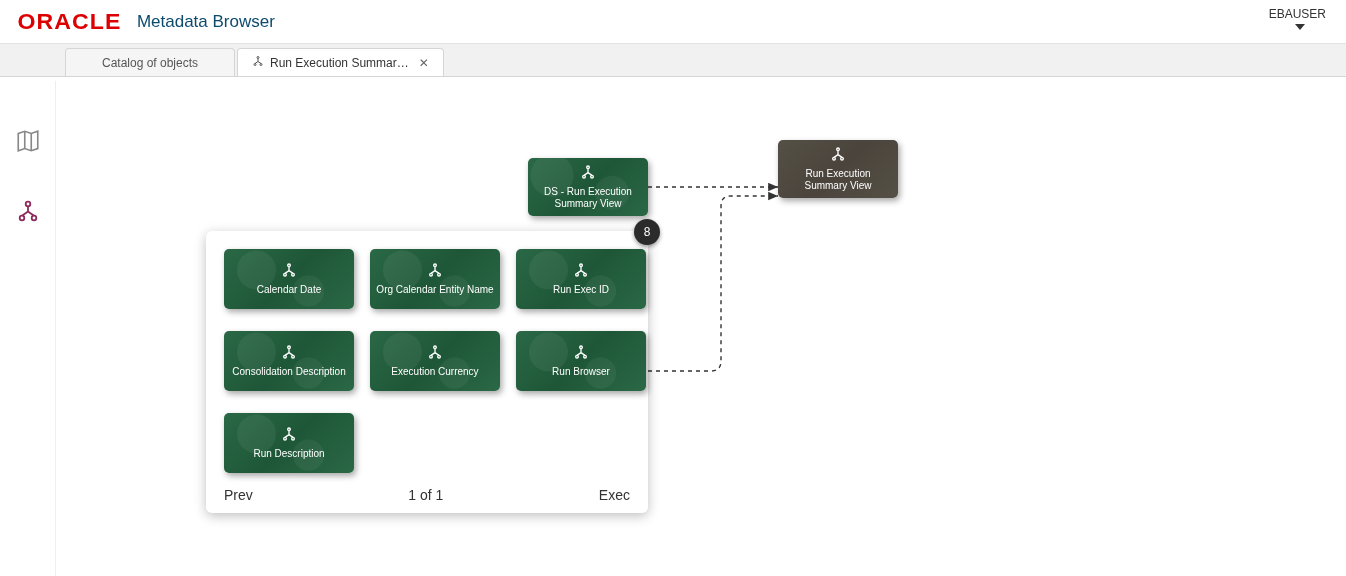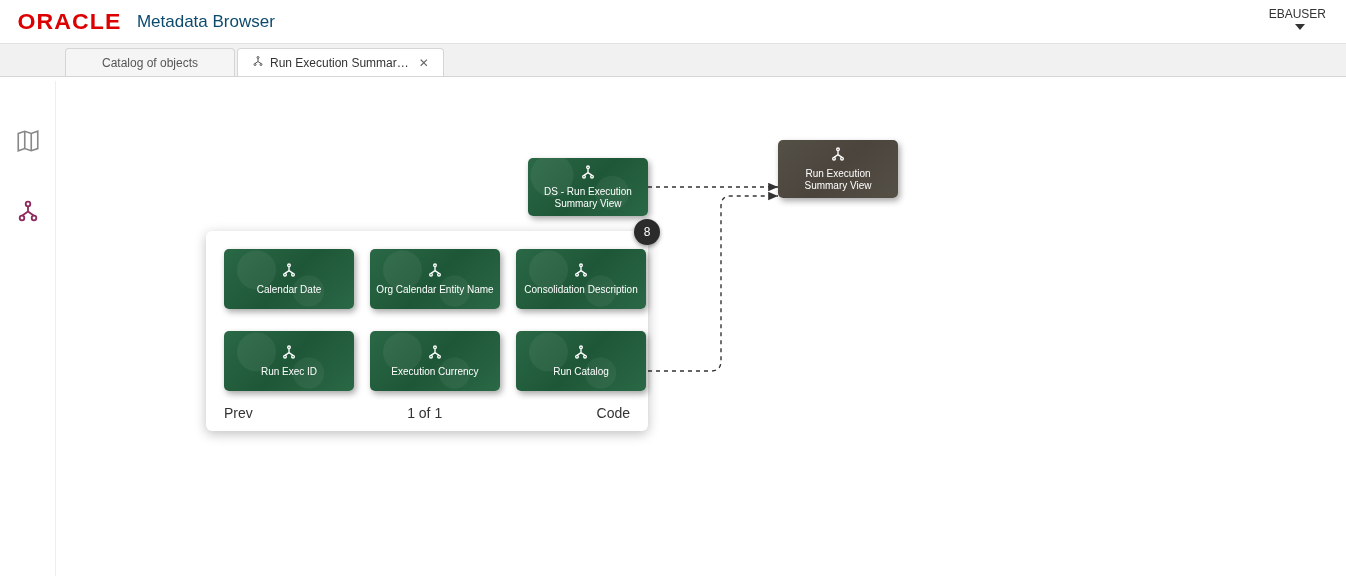--- a/index.html
+++ b/index.html
@@ -368,62 +368,73 @@
 
       <div class="group-node">
         <span class="hier-icon">
           <svg width="16" height="16" viewBox="0 0 24 24" fill="none" stroke="#fff" stroke-width="2">
               <circle cx="12" cy="5" r="2"></circle>
               <circle cx="6" cy="19" r="2"></circle>
               <circle cx="18" cy="19" r="2"></circle>
               <path d="M12 7 V13 M12 13 L6 17 M12 13 L18 17"></path>
             </svg>
         </span>
+        <span class="node-label">Run Exec ID</span>
+      </div>
+
+      <div class="group-node">
+        <span class="hier-icon">
+          <svg width="16" height="16" viewBox="0 0 24 24" fill="none" stroke="#fff" stroke-width="2">
+              <circle cx="12" cy="5" r="2"></circle>
+              <circle cx="6" cy="19" r="2"></circle>
+              <circle cx="18" cy="19" r="2"></circle>
+              <path d="M12 7 V13 M12 13 L6 17 M12 13 L18 17"></path>
+            </svg>
+        </span>
         <span class="node-label">Consolidation Description</span>
       </div>
 
       <div class="group-node">
         <span class="hier-icon">
           <svg width="16" height="16" viewBox="0 0 24 24" fill="none" stroke="#fff" stroke-width="2">
               <circle cx="12" cy="5" r="2"></circle>
               <circle cx="6" cy="19" r="2"></circle>
               <circle cx="18" cy="19" r="2"></circle>
               <path d="M12 7 V13 M12 13 L6 17 M12 13 L18 17"></path>
             </svg>
         </span>
-        <span class="node-label">Run Exec ID</span>
-      </div>
-
-      <div class="group-node">
-        <span class="hier-icon">
-          <svg width="16" height="16" viewBox="0 0 24 24" fill="none" stroke="#fff" stroke-width="2">
-              <circle cx="12" cy="5" r="2"></circle>
-              <circle cx="6" cy="19" r="2"></circle>
-              <circle cx="18" cy="19" r="2"></circle>
-              <path d="M12 7 V13 M12 13 L6 17 M12 13 L18 17"></path>
-            </svg>
-        </span>
         <span class="node-label">Execution Currency</span>
       </div>
 
       <div class="group-node">
         <span class="hier-icon">
           <svg width="16" height="16" viewBox="0 0 24 24" fill="none" stroke="#fff" stroke-width="2">
               <circle cx="12" cy="5" r="2"></circle>
               <circle cx="6" cy="19" r="2"></circle>
               <circle cx="18" cy="19" r="2"></circle>
               <path d="M12 7 V13 M12 13 L6 17 M12 13 L18 17"></path>
             </svg>
         </span>
-        <span class="node-label">Run Catalog</span>
-      </div>
-
-
+        <span class="node-label">Run Browser</span>
+      </div>
+
+
+      <div class="group-node">
+        <span class="hier-icon">
+          <svg width="16" height="16" viewBox="0 0 24 24" fill="none" stroke="#fff" stroke-width="2">
+              <circle cx="12" cy="5" r="2"></circle>
+              <circle cx="6" cy="19" r="2"></circle>
+              <circle cx="18" cy="19" r="2"></circle>
+              <path d="M12 7 V13 M12 13 L6 17 M12 13 L18 17"></path>
+            </svg>
+        </span>
+        <span class="node-label">Run Description</span>
+      </div>
 
     </div>
     <div class="group-footer">
       <span class="pager-btn">Prev</span>
       <span>1 of 1</span>
-      <span class="pager-btn">Code</span>
+      <span class="pager-btn">Exec</span>
     </div>
   </div>
 
 </div>
 
 </body></html>

